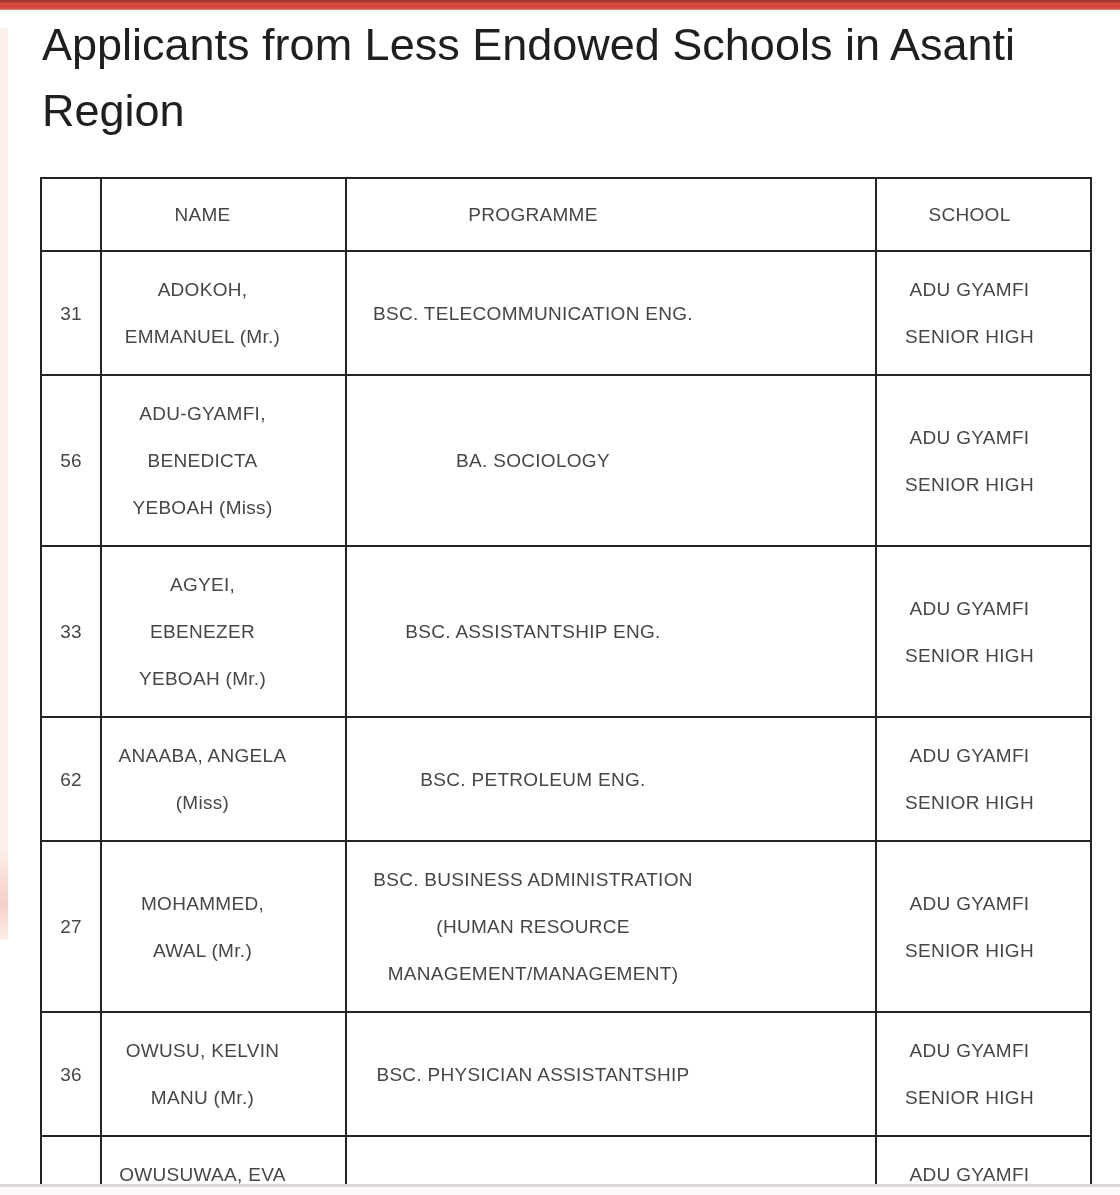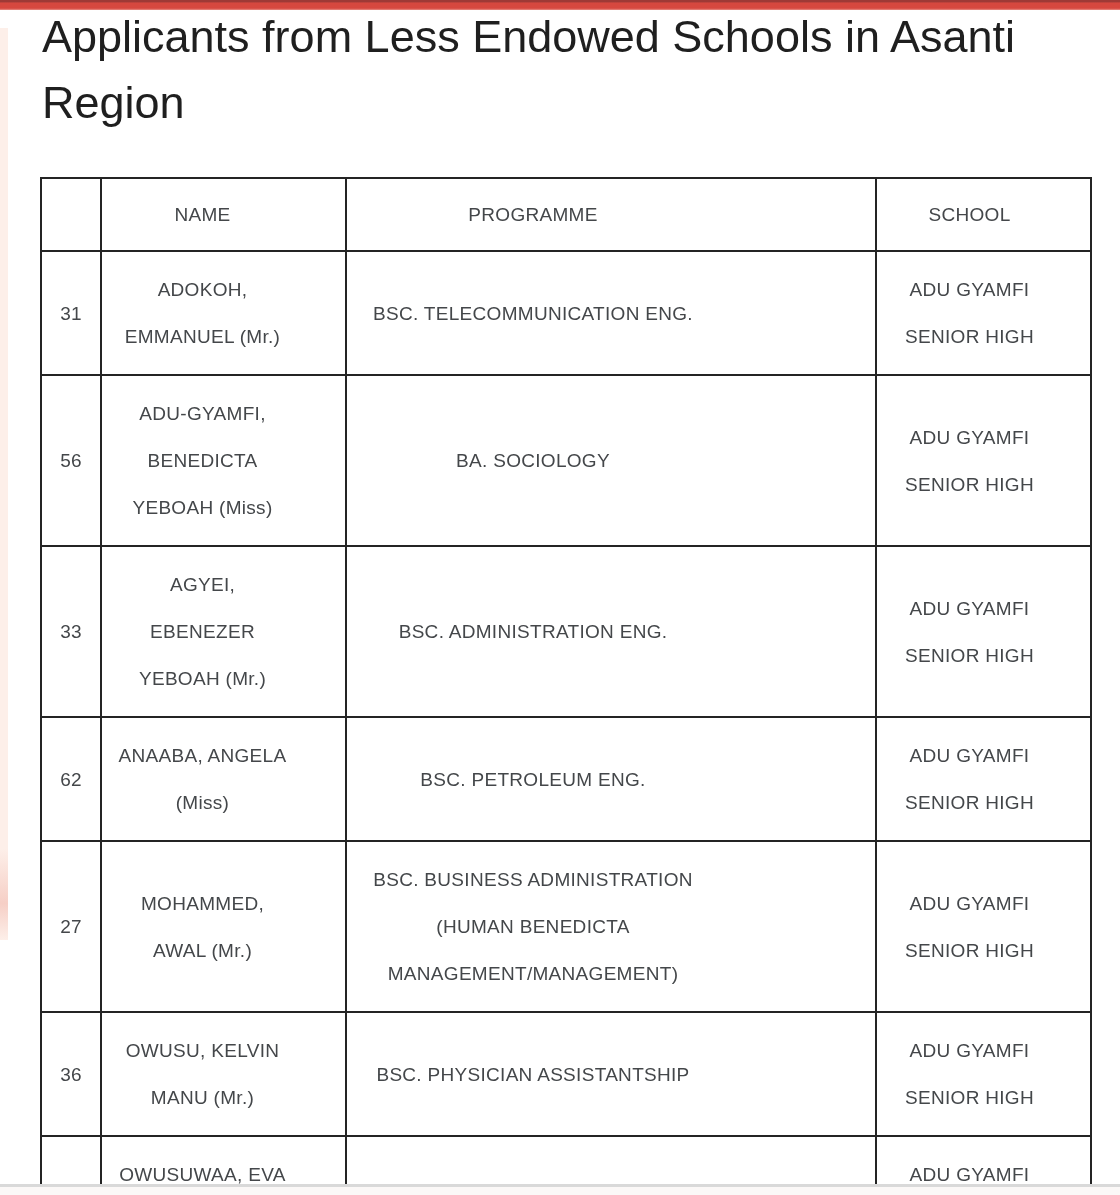--- a/index.html
+++ b/index.html
@@ -14,21 +14,21 @@
     position: absolute; top: 0; left: 0;
     width: 1120px; height: 10px;
     background: linear-gradient(to bottom, #9e3a36 0%, #9e3a36 18%, #d6483f 30%, #d6483f 82%, #e88e86 100%);
   }
   .side-stripe {
     position: absolute; top: 28px; left: 0;
     width: 8px; height: 912px;
     background: linear-gradient(to bottom, #fdefe9 0%, #fdefe9 90%, #f6cfc6 96%, #fdefe9 100%);
   }
   .page-title {
-    position: absolute; top: 4px; left: 42px;
+    position: absolute; top: 12px; left: 42px;
     width: 1045px;
     font-size: 45px; font-weight: 400;
     line-height: 66px;
     color: #1f1f1f;
   }
   .applicants-table {
     position: absolute; top: 177px; left: 40px;
     width: 1050px;
     border-collapse: collapse;
     table-layout: fixed;
@@ -93,33 +93,33 @@
     </tr>
     <tr>
       <td class="cell-no">56</td>
       <td class="cell-name">ADU-GYAMFI, BENEDICTA YEBOAH (Miss)</td>
       <td class="cell-prog">BA. SOCIOLOGY</td>
       <td class="cell-sch">ADU GYAMFI SENIOR HIGH</td>
     </tr>
     <tr>
       <td class="cell-no">33</td>
       <td class="cell-name">AGYEI, EBENEZER YEBOAH (Mr.)</td>
-      <td class="cell-prog">BSC. ADMINISTRATION ENG.</td>
+      <td class="cell-prog">BSC. ASSISTANTSHIP ENG.</td>
       <td class="cell-sch">ADU GYAMFI SENIOR HIGH</td>
     </tr>
     <tr>
       <td class="cell-no">62</td>
       <td class="cell-name">ANAABA, ANGELA (Miss)</td>
       <td class="cell-prog">BSC. PETROLEUM ENG.</td>
       <td class="cell-sch">ADU GYAMFI SENIOR HIGH</td>
     </tr>
     <tr>
       <td class="cell-no">27</td>
       <td class="cell-name">MOHAMMED, AWAL (Mr.)</td>
-      <td class="cell-prog">BSC. BUSINESS ADMINISTRATION (HUMAN BENEDICTA MANAGEMENT/MANAGEMENT)</td>
+      <td class="cell-prog">BSC. BUSINESS ADMINISTRATION (HUMAN RESOURCE MANAGEMENT/MANAGEMENT)</td>
       <td class="cell-sch">ADU GYAMFI SENIOR HIGH</td>
     </tr>
     <tr>
       <td class="cell-no">36</td>
       <td class="cell-name">OWUSU, KELVIN MANU (Mr.)</td>
       <td class="cell-prog">BSC. PHYSICIAN ASSISTANTSHIP</td>
       <td class="cell-sch">ADU GYAMFI SENIOR HIGH</td>
     </tr>
     <tr>
       <td class="cell-no">37</td>

